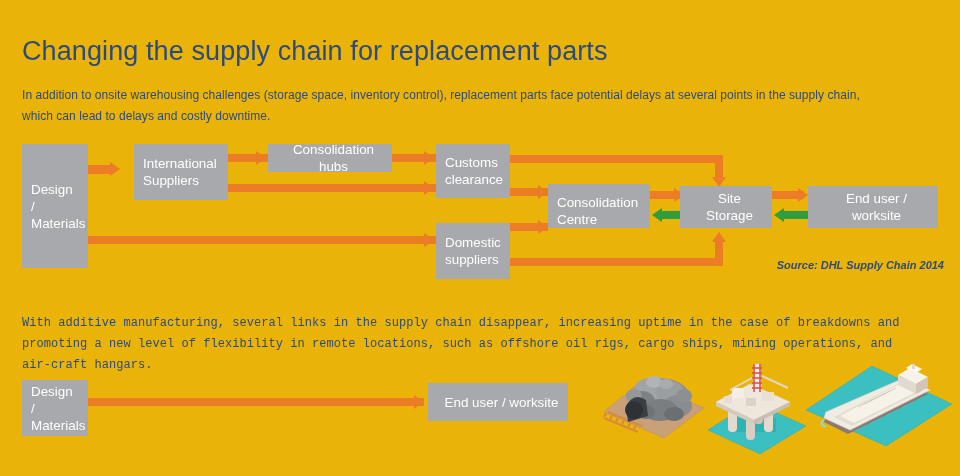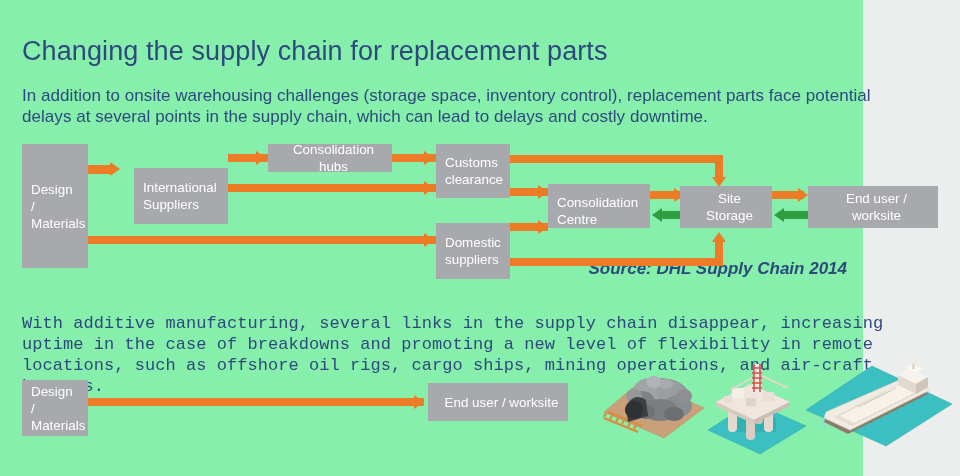--- a/index.html
+++ b/index.html
@@ -9,57 +9,57 @@
   body {
     width: 960px;
     height: 476px;
     background: #eceded;
     font-family: "Liberation Sans", sans-serif;
     overflow: hidden;
     position: relative;
   }
   #page {
     position: relative;
-    width: 863px;
+    width: 960px;
     height: 476px;
-    background: #86efac;
+    background: #eab308;
   }
   .title {
     position: absolute;
     left: 22px;
     top: 36px;
     font-size: 27px;
     color: #2c4a7c;
     font-weight: 400;
     letter-spacing: 0.1px;
     white-space: nowrap;
   }
   .para {
     position: absolute;
     color: #2c4a7c;
-    font-size: 17px;
+    font-size: 12px;
     line-height: 21px;
     letter-spacing: 0.05px;
   }
   #para-top {
     left: 22px;
     top: 85px;
     width: 870px;
   }
   #para-mid {
     left: 22px;
     top: 313px;
     width: 880px;
     font-family: Liberation Mono, monospace;
   }
   .source {
     position: absolute;
     right: 16px;
     top: 259px;
-    font-size: 17px;
+    font-size: 11px;
     font-style: italic;
     color: #2c4a7c;
     font-weight: bold;
   }
   
   .node {
     position: absolute;
     background: #a7a9ac;
     color: #ffffff;
     font-size: 13.4px;
@@ -172,21 +172,21 @@
   <div class="arrow-r" style="left:798px; top:187.5px;"></div>
 
   <div class="hbar green" style="left:784px; top:211px; width:28px; height:8px;"></div>
   <div class="arrow-l green" style="left:774px; top:207.5px;"></div>
 
   <div class="node" style="left:22px; top:144px; width:66px; height:124px;">
     <span style="white-space:pre-line">Design /
 Materials</span>
   </div>
 
-  <div class="node" style="left:134px; top:144px; width:94px; height:56px;margin-top:24px;">
+  <div class="node" style="left:134px; top:144px; width:94px; height:56px;">
     <span style="white-space:pre-line">International
 Suppliers</span>
   </div>
 
   <div class="node center" style="left:268px; top:144px; width:124px; height:28px;">
     <span style="white-space:pre-line">Consolidation hubs</span>
   </div>
 
   <div class="node" style="left:436px; top:144px; width:74px; height:54px;">
     <span style="white-space:pre-line">Customs

